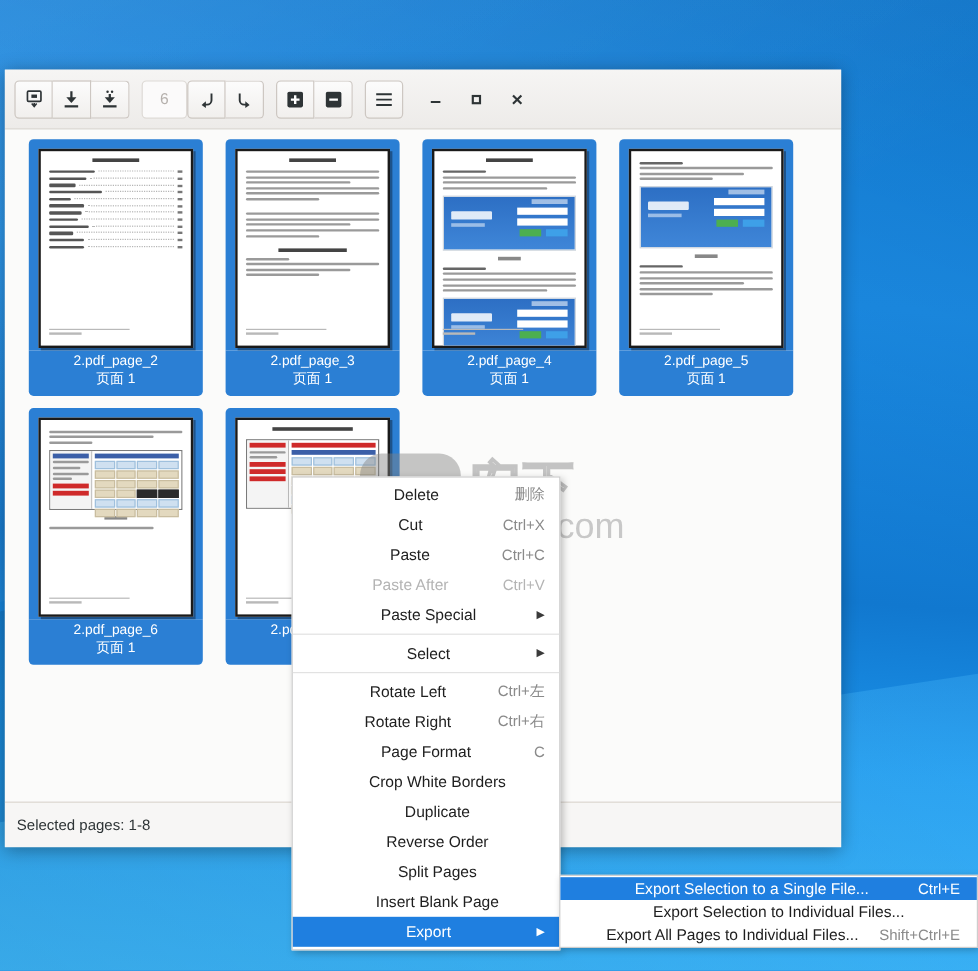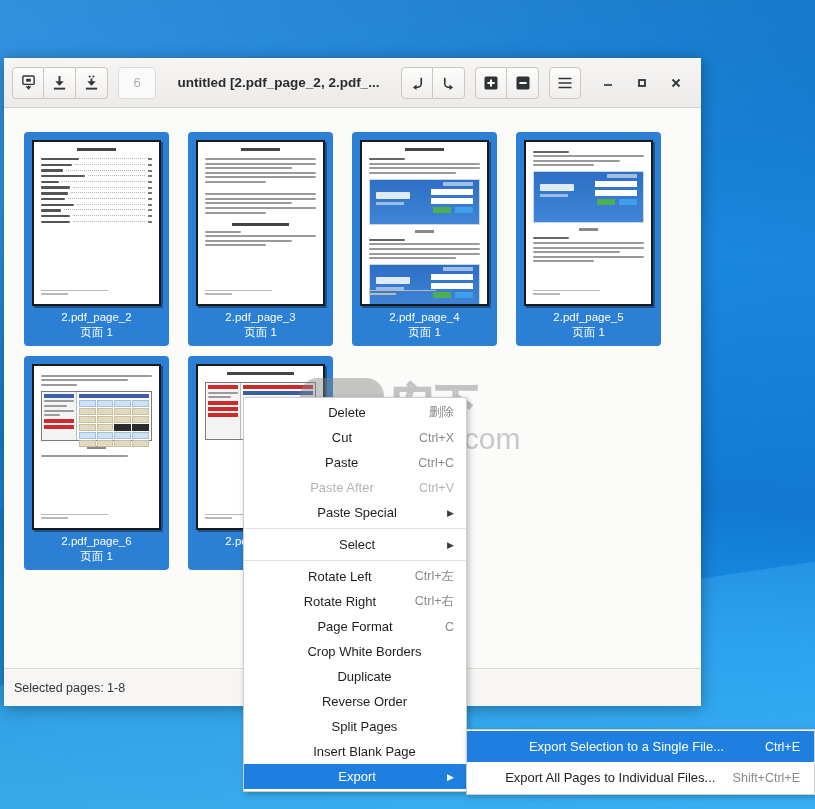--- a/index.html
+++ b/index.html
@@ -47,21 +47,21 @@
   .title{flex:1;text-align:center;font-size:13.5px;font-weight:bold;color:#2b2b2b;
     white-space:nowrap;overflow:hidden;padding:0 6px;}
   .wctrls{display:flex;align-items:center;margin-left:10px;}
   .wbtn{width:34px;height:34px;display:flex;align-items:center;justify-content:center;
     color:#2e3436;font-size:13px;}
   svg{display:block;}
 
   
   .sheet{position:absolute;left:0;top:50px;right:0;bottom:38px;background:#fbfbfa;
     overflow:hidden;}
-  .grid{display:flex;flex-wrap:wrap;padding:24px 0 0 20px;box-sizing:border-box;}
+  .grid{display:flex;flex-wrap:wrap;padding:8px 0 0 20px;box-sizing:border-box;}
   .cell{width:145px;margin:0 19px 10px 0;}
   .cell.sel .thumbwrap{background:#2b7fd4;}
   .thumbwrap{padding:8px 8px 2px 8px;border-radius:4px 4px 0 0;}
   .paper{width:129px;height:166px;background:#fff;border:2px solid #1a1a1a;
     box-sizing:border-box;margin:0 auto;position:relative;overflow:hidden;
     box-shadow:2px 2px 0 rgba(0,0,0,.35);}
   .caption{background:#2b7fd4;color:#fff;font-size:11.5px;text-align:center;
     padding:2px 0 6px 0;border-radius:0 0 4px 4px;line-height:15px;}
   .caption .sub{font-size:11.5px;}
 
@@ -126,21 +126,21 @@
   .mi.disabled .lbl,.mi.disabled .acc{color:#b4b4b4;}
   .mi.hl{background:#1f7fe0;}
   .mi.hl .lbl,.mi.hl .acc,.mi.hl .arrow{color:#fff;}
   .mi .arrow{font-size:9px;color:#3a3a3a;margin-left:8px;}
   .msep{height:1px;background:#e2e2e2;margin:3px 0;}
 
   
   .submenu{position:absolute;left:466px;top:729px;width:349px;background:#fff;
     border:1px solid #cdcdcd;box-shadow:2px 2px 6px rgba(0,0,0,.25);z-index:70;
     padding:1px 0;box-sizing:border-box;}
-  .submenu .mi{height:31px;padding:0 14px 0 31px;}
+  .submenu .mi{height:19px;padding:0 14px 0 31px;}
   .submenu .mi .acc{font-size:12.5px;}
 </style>
 </head>
 <body>
 
 <div id="desktop">
   <div class="facet1"></div>
   <div class="facet2"></div>
   <div class="facet3"></div>
 </div>
@@ -176,21 +176,20 @@
             <path d="M8 3.6 L8 10" stroke="#2e3436" stroke-width="2"></path>
             <path d="M3.5 6.5 L8 11.5 L12.5 6.5" fill="#2e3436"></path>
             <rect x="2" y="13.5" width="12" height="2" fill="#2e3436"></rect>
           </svg>
         </span>
       </div>
     </div>
 
     <div class="pagebox">6</div>
 
-    <div class="title">untitled [2.pdf_page_2, 2.pdf_...</div>
 
     <div class="grp">
       <div class="btn">
         <span>
           <svg width="15" height="16" viewBox="0 0 16 17">
             <path d="M12 3 L12 9 A4 4 0 0 1 8 13 L4.5 13" stroke="#2e3436" stroke-width="1.7" fill="none"></path>
             <path d="M7 10 L3.2 13.2 L7 16" fill="#2e3436"></path>
           </svg>
         </span>
       </div>
@@ -637,16 +636,19 @@
       <span class="arrow">▶</span>
     </div>
   </div>
 
 <div class="submenu" id="submenu">
     <div class="mi hl">
       <span class="lbl">Export Selection to a Single File...</span>
       <span class="acc">Ctrl+E</span>
     </div>
     <div class="mi">
+      <span class="lbl">Export Selection to Individual Files...</span>
+    </div>
+    <div class="mi">
       <span class="lbl">Export All Pages to Individual Files...</span>
       <span class="acc">Shift+Ctrl+E</span>
     </div>
   </div>
 
 </body></html>

